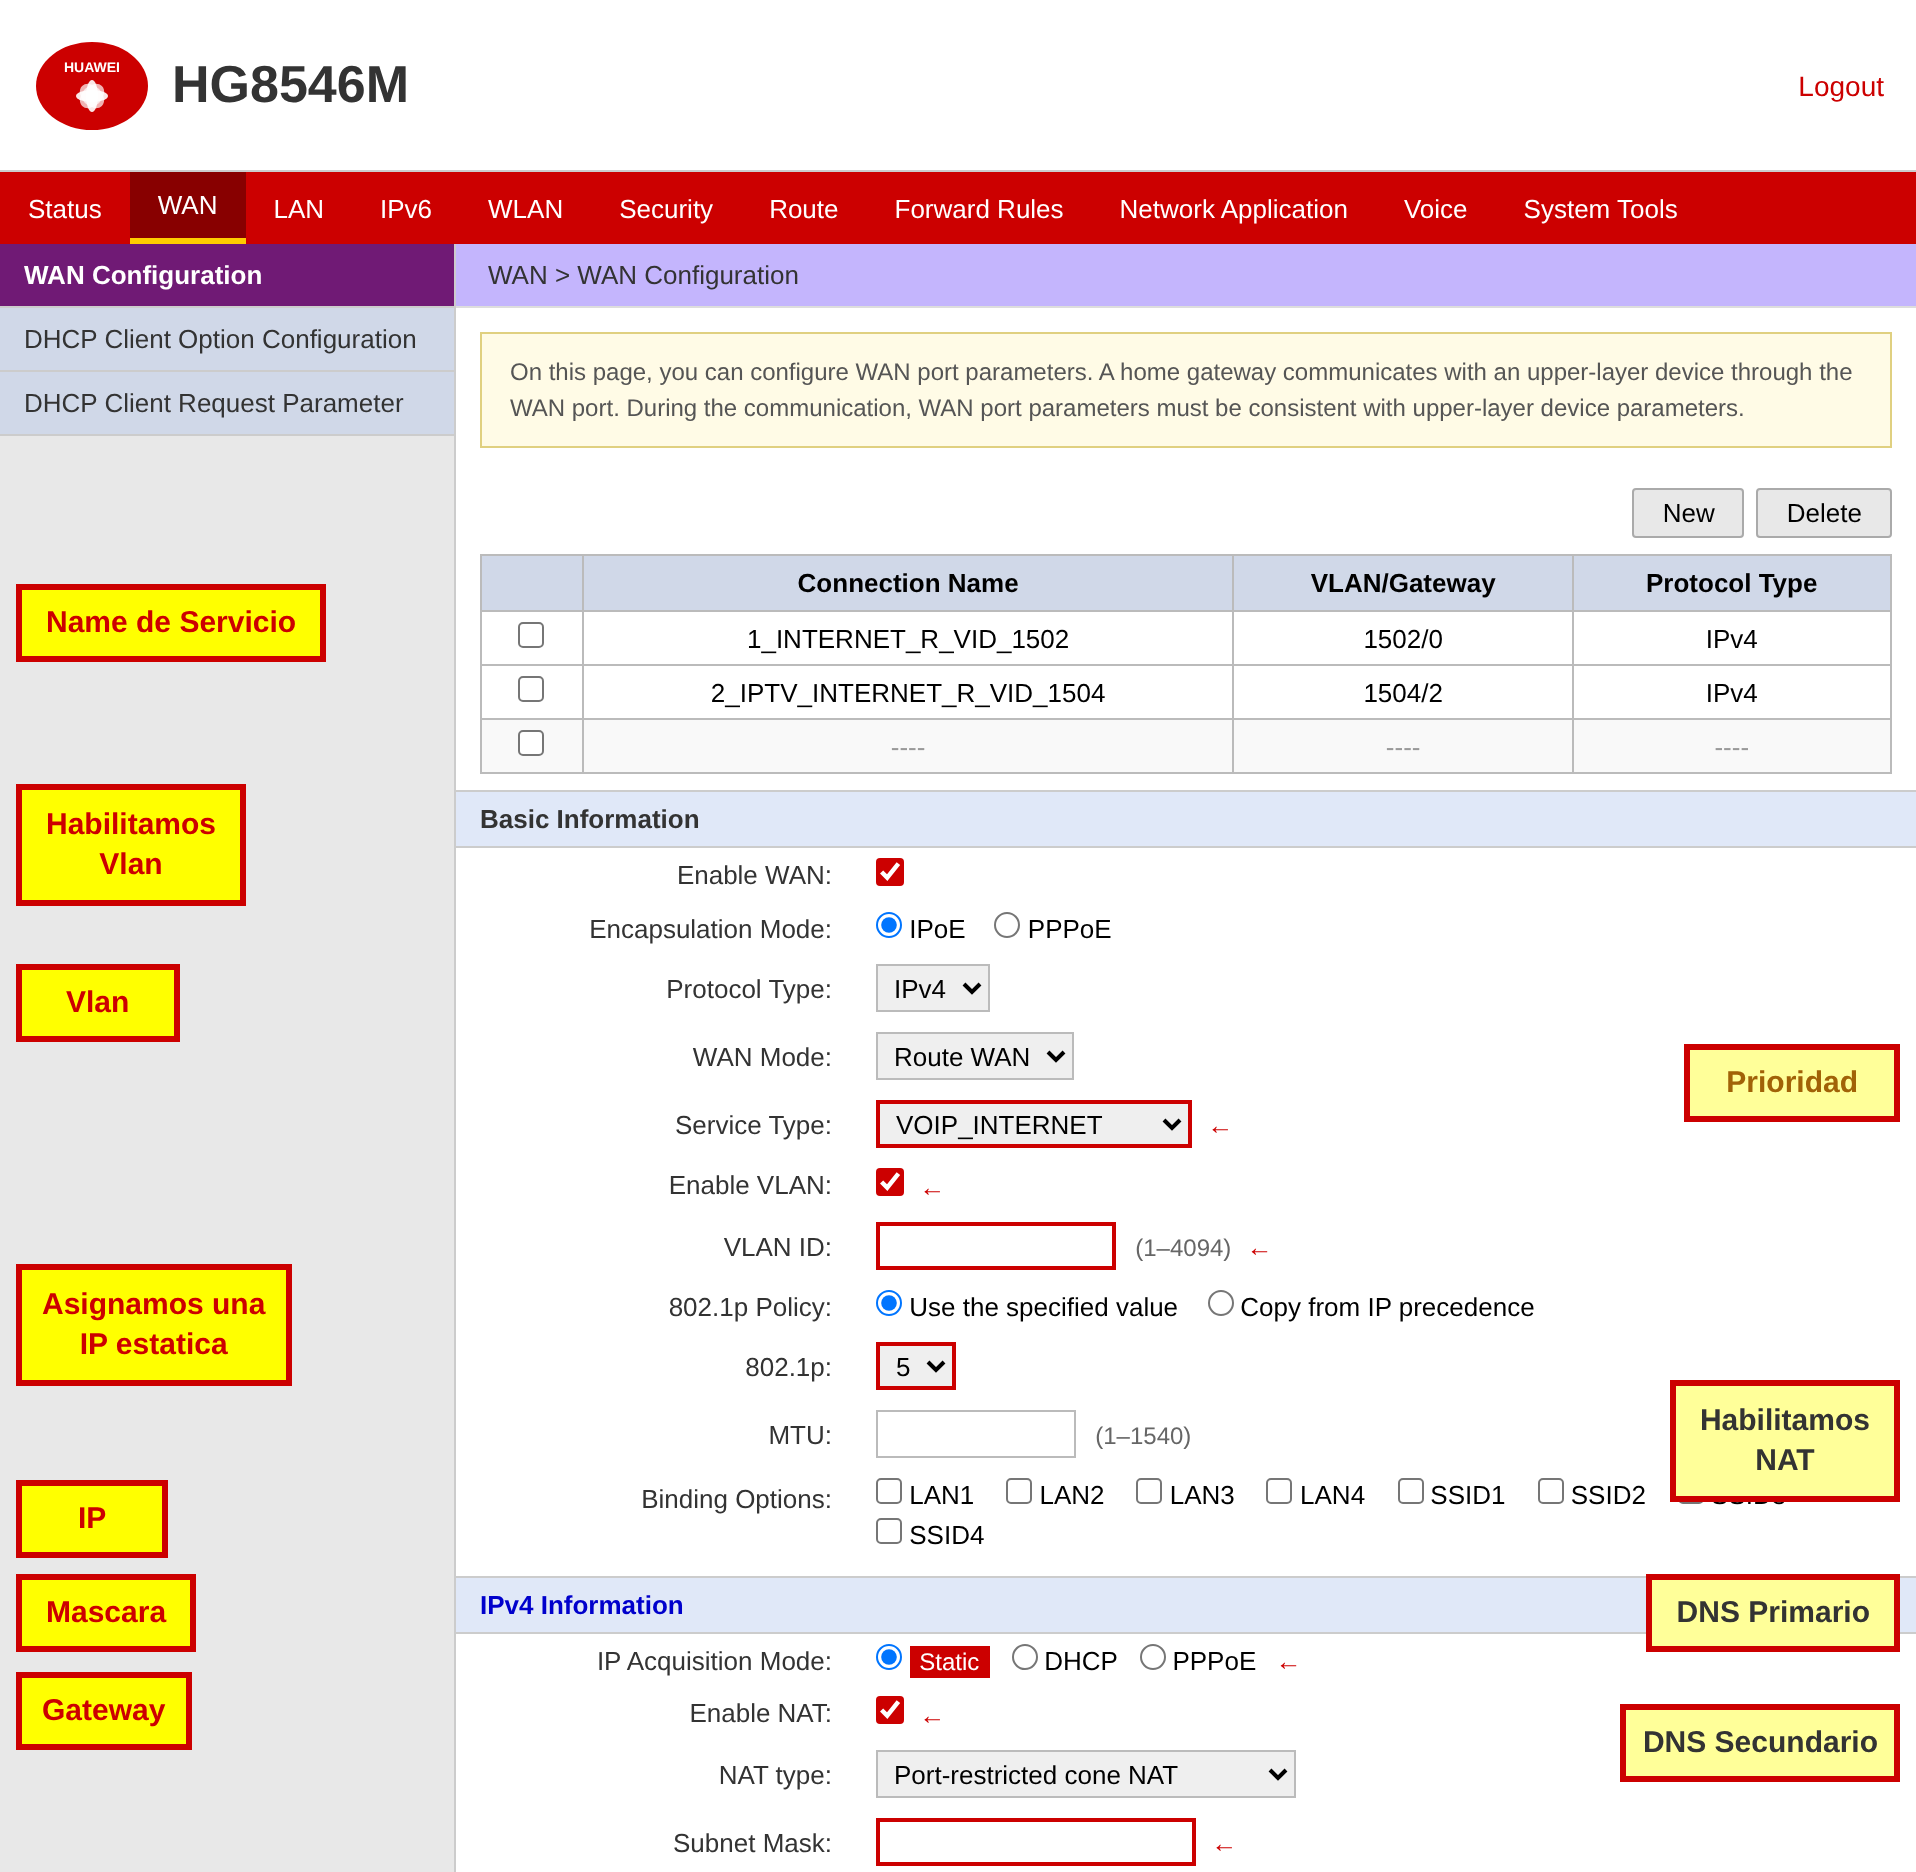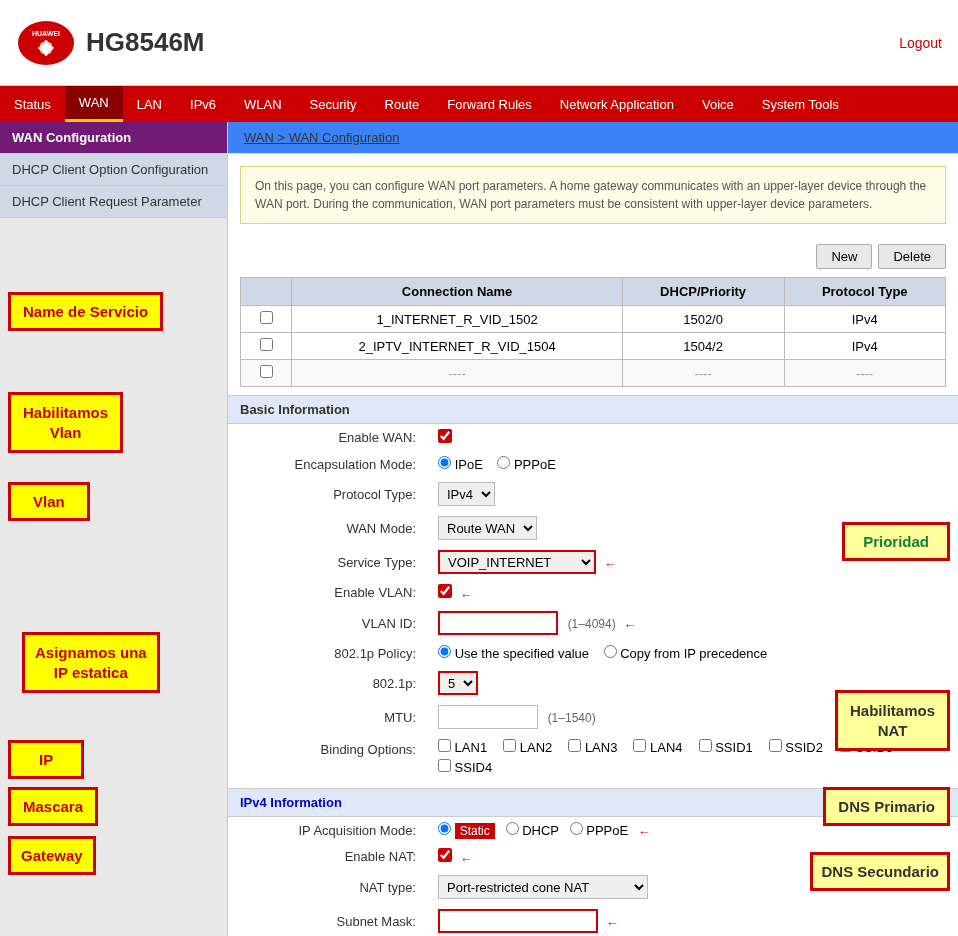--- a/index.html
+++ b/index.html
@@ -17,21 +17,21 @@
 
     
     .main-layout { display: flex; min-height: 860px; }
     .sidebar { width: 228px; background: #e8e8e8; border-right: 1px solid #ccc; flex-shrink: 0; }
     .sidebar-item { padding: 8px 12px; font-size: 13px; cursor: pointer; border-bottom: 1px solid #ccc; }
     .sidebar-item.active { background: #701a75; color: white; font-weight: bold; }
     .sidebar-item:not(.active) { background: #d0d8e8; color: #333; }
 
     
     .content { flex: 1; background: white; padding: 0; }
-    .breadcrumb { background: #3b82f6; padding: 8px 16px; border-bottom: 1px solid #ddd; font-size: 13px; color: #333; text-decoration: underline; }
+    .breadcrumb { background: #c4b5fd; padding: 8px 16px; border-bottom: 1px solid #ddd; font-size: 13px; color: #333; }
 
     .info-box { background: #fffbe6; border: 1px solid #e0d080; margin: 12px; padding: 10px 14px; font-size: 12px; color: #555; line-height: 1.5; }
 
     .toolbar { display: flex; justify-content: flex-end; gap: 6px; padding: 8px 12px; }
     .btn { padding: 4px 14px; font-size: 13px; cursor: pointer; border: 1px solid #aaa; border-radius: 2px; }
     .btn-new { background: #e8e8e8; }
     .btn-delete { background: #e8e8e8; }
 
     
     .conn-table { width: calc(100% - 24px); margin: 0 12px; border-collapse: collapse; font-size: 13px; }
@@ -98,35 +98,35 @@
 
     <div style="position:absolute; left:8px; top:170px; z-index:20;">
       <div style="border:3px solid #cc0000; background:#ffff00; padding:8px 12px; font-size:15px; font-weight:bold; color:#cc0000; text-align:center;">Name de Servicio</div>
     </div>
     <div style="position:absolute; left:8px; top:270px; z-index:20;">
       <div style="border:3px solid #cc0000; background:#ffff00; padding:8px 12px; font-size:15px; font-weight:bold; color:#cc0000; text-align:center; line-height:1.3;">Habilitamos<br>Vlan</div>
     </div>
     <div style="position:absolute; left:8px; top:360px; z-index:20;">
       <div style="border:3px solid #cc0000; background:#ffff00; padding:8px 22px; font-size:15px; font-weight:bold; color:#cc0000; text-align:center;">Vlan</div>
     </div>
-    <div style="position:absolute; left:22px; top:510px; z-index:20;">
+    <div style="position:absolute; left:8px; top:510px; z-index:20;">
       <div style="border:3px solid #cc0000; background:#ffff00; padding:8px 10px; font-size:15px; font-weight:bold; color:#cc0000; text-align:center; line-height:1.3;">Asignamos una<br>IP estatica</div>
     </div>
     <div style="position:absolute; left:8px; top:618px; z-index:20;">
       <div style="border:3px solid #cc0000; background:#ffff00; padding:8px 28px; font-size:15px; font-weight:bold; color:#cc0000; text-align:center;">IP</div>
     </div>
     <div style="position:absolute; left:8px; top:665px; z-index:20;">
       <div style="border:3px solid #cc0000; background:#ffff00; padding:8px 12px; font-size:15px; font-weight:bold; color:#cc0000; text-align:center;">Mascara</div>
     </div>
     <div style="position:absolute; left:8px; top:714px; z-index:20;">
       <div style="border:3px solid #cc0000; background:#ffff00; padding:8px 10px; font-size:15px; font-weight:bold; color:#cc0000; text-align:center;">Gateway</div>
     </div>
 
     <div style="position:absolute; right:8px; top:400px; z-index:20;">
-      <div style="border:3px solid #cc0000; background:#ffff99; padding:8px 18px; font-size:15px; font-weight:bold; color:#15803d; text-align:center;">Prioridad</div>
+      <div style="border:3px solid #cc0000; background:#ffff99; padding:8px 18px; font-size:15px; font-weight:bold; color:#a16207; text-align:center;">Prioridad</div>
     </div>
     <div style="position:absolute; right:8px; top:568px; z-index:20;">
       <div style="border:3px solid #cc0000; background:#ffff99; padding:8px 12px; font-size:15px; font-weight:bold; color:#333; text-align:center; line-height:1.3;">Habilitamos<br>NAT</div>
     </div>
     <div style="position:absolute; right:8px; top:665px; z-index:20;">
       <div style="border:3px solid #cc0000; background:#ffff99; padding:8px 12px; font-size:15px; font-weight:bold; color:#333; text-align:center;">DNS Primario</div>
     </div>
     <div style="position:absolute; right:8px; top:730px; z-index:20;">
       <div style="border:3px solid #cc0000; background:#ffff99; padding:8px 8px; font-size:15px; font-weight:bold; color:#333; text-align:center;">DNS Secundario</div>
     </div>
@@ -145,21 +145,21 @@
       <div class="toolbar">
         <button class="btn btn-new">New</button>
         <button class="btn btn-delete">Delete</button>
       </div>
 
       <table class="conn-table">
         <thead>
           <tr>
             <th></th>
             <th>Connection Name</th>
-            <th>DHCP/Priority</th>
+            <th>VLAN/Gateway</th>
             <th>Protocol Type</th>
           </tr>
         </thead>
         <tbody>
           <tr>
             <td><input type="checkbox" style=""></td>
             <td>1_INTERNET_R_VID_1502</td>
             <td>1502/0</td>
             <td>IPv4</td>
           </tr>

